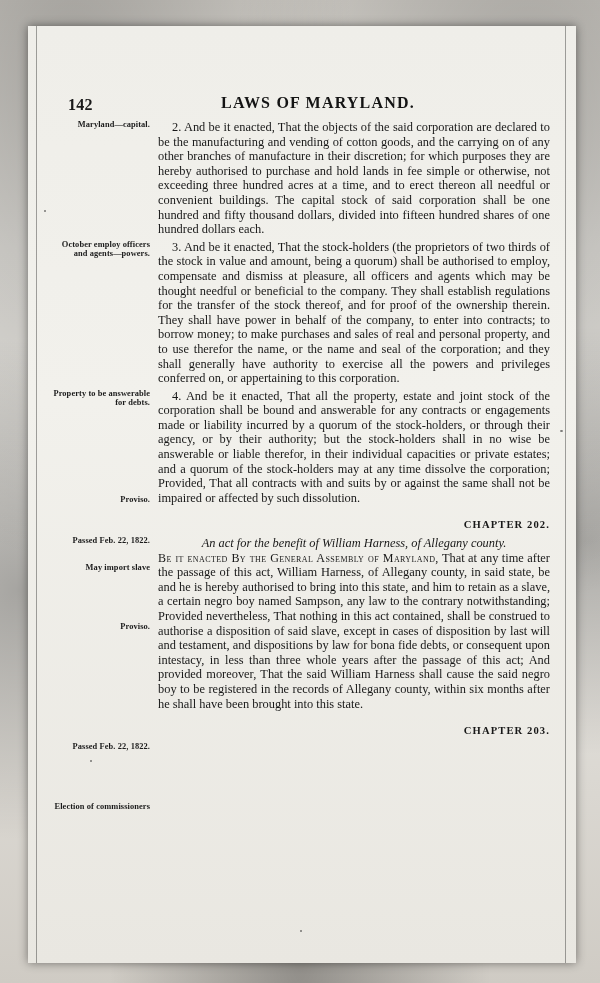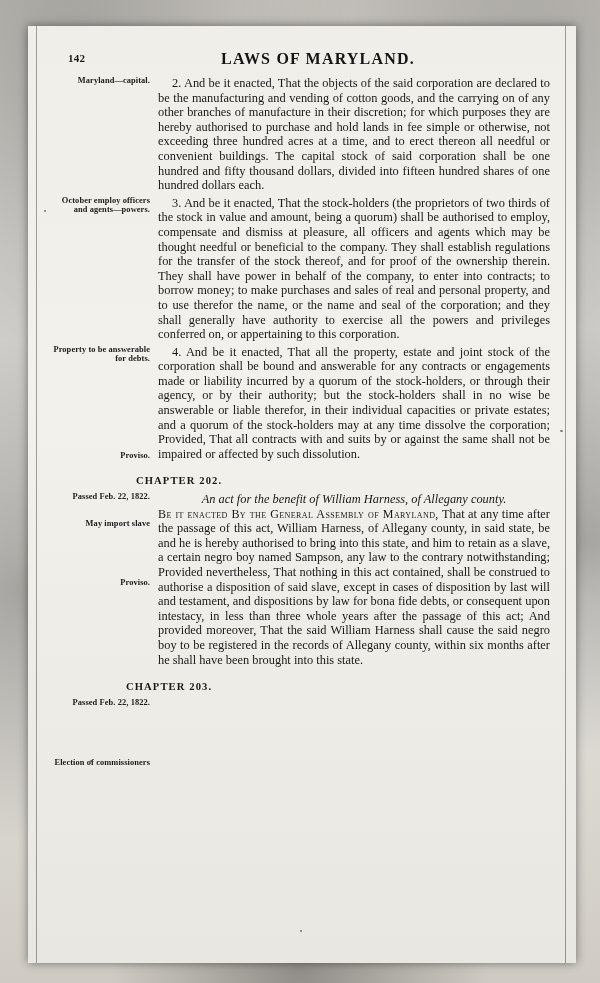--- a/index.html
+++ b/index.html
@@ -57,33 +57,34 @@
 
   .header {
     position: relative;
     height: 26px;
     margin-bottom: 2px;
   }
   .folio {
     position: absolute;
     left: 22px;
     top: 4px;
-    font-size: 11px;
+    font-size: 16px;
     font-weight: bold;
     letter-spacing: 0.3px;
     color: #1a1a1a;
   }
   .running-head {
     text-align: center;
     font-size: 16px;
     font-weight: bold;
     letter-spacing: 1.2px;
     color: #141414;
     padding-left: 40px;
     padding-top: 2px;
+    margin-top: 44px;
   }
 
   .body {
     position: relative;
     font-size: 12.4px;
     line-height: 14.6px;
     color: #181818;
     text-align: justify;
   }
 
@@ -111,21 +112,21 @@
   }
   p.para.noindent { text-indent: 0; }
   .sc {
     font-variant: small-caps;
     font-size: 12.0px;
     letter-spacing: 0.4px;
   }
   .ital { font-style: italic; }
 
   .chapter-head {
-    text-align: left;
+    text-align: right;
     font-size: 10.6px;
     font-weight: bold;
     letter-spacing: 1.1px;
     margin: 13px 0 3px 0;
     padding-left: 90px;
   }
   .chapter-head.c2 { padding-left: 80px; }
   .spacer-xs { height: 3px; }
 
   .ink-speck {

